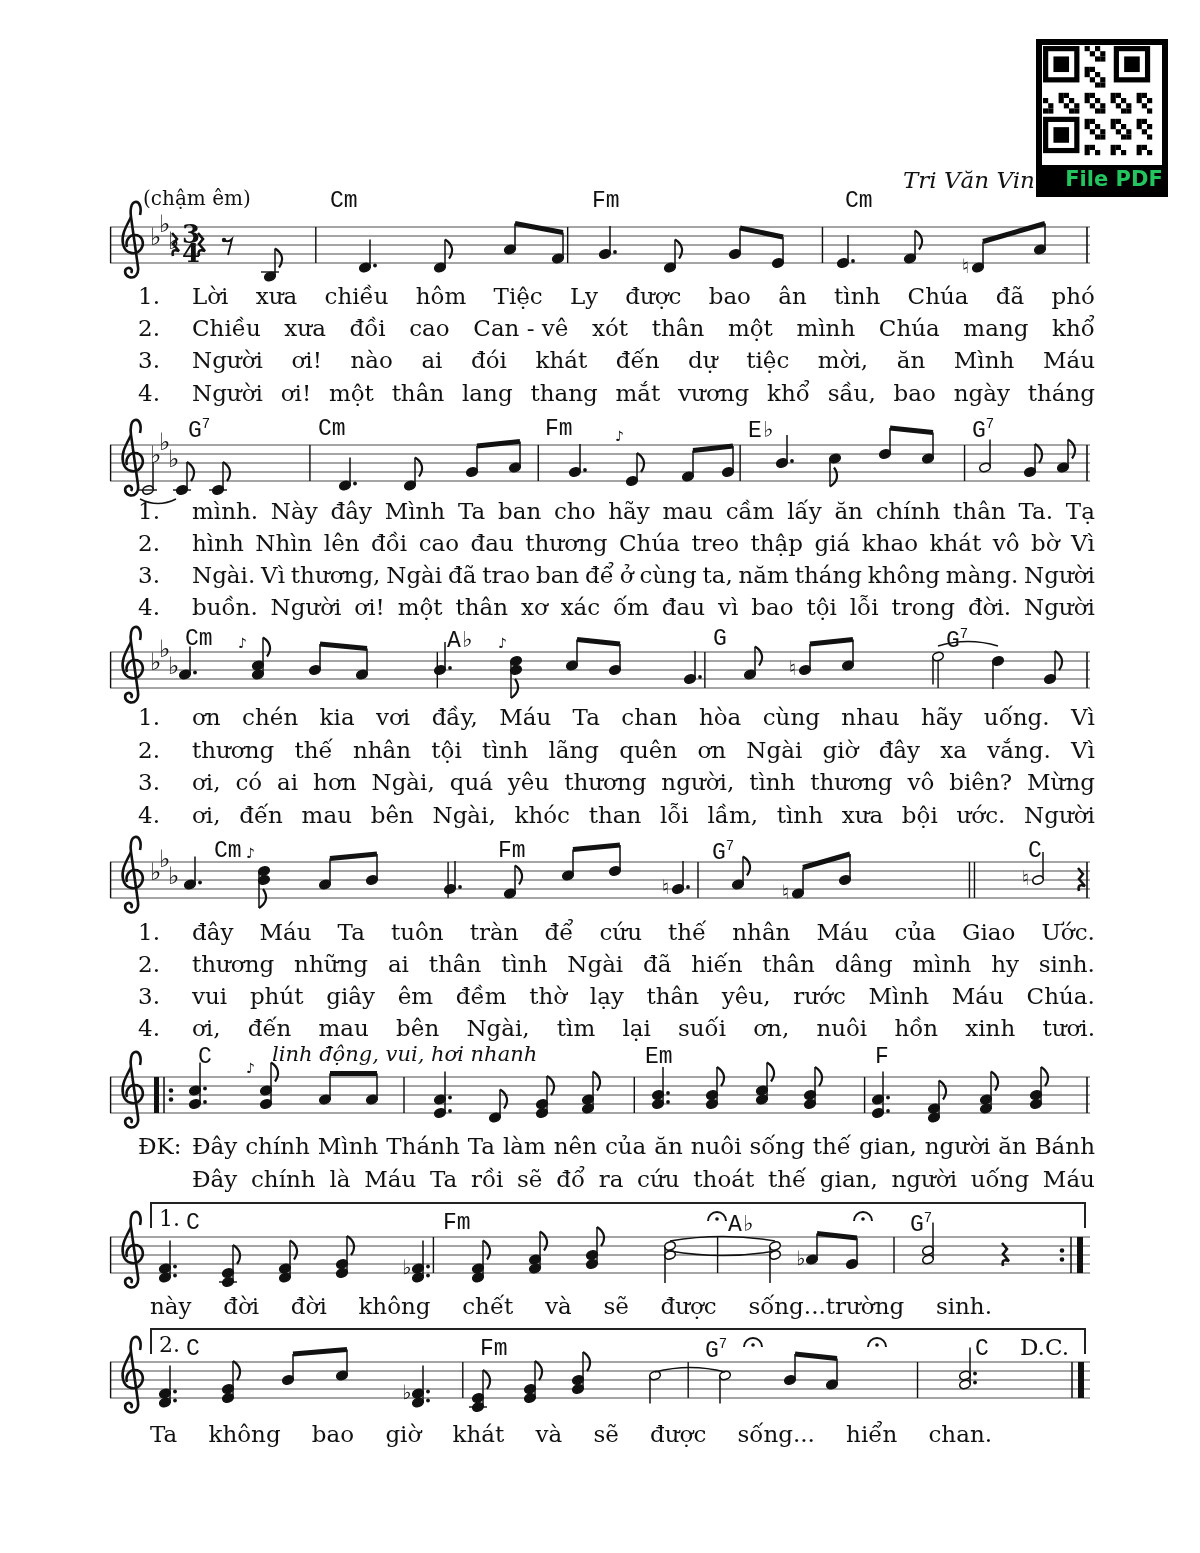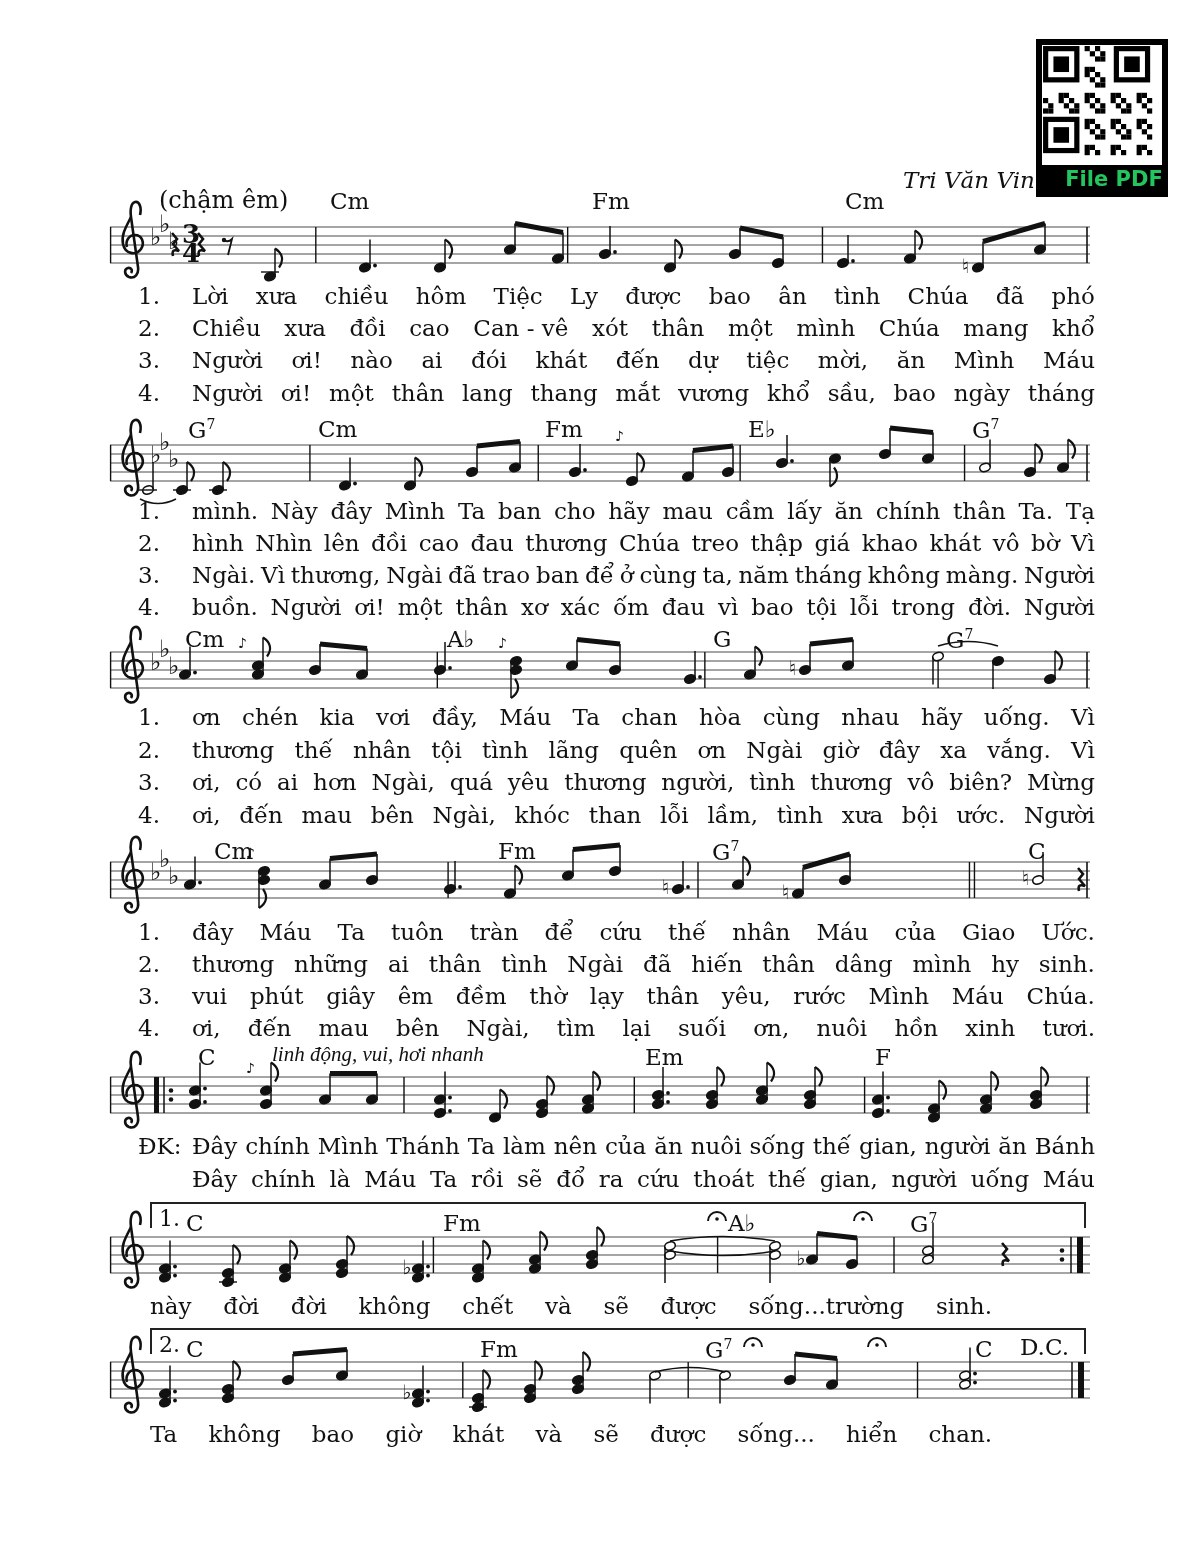--- a/index.html
+++ b/index.html
@@ -9,24 +9,24 @@
          font-size:44px;font-weight:bold;letter-spacing:1px;}
   .subtitle{position:absolute;top:163px;left:0;width:1160px;text-align:center;font-size:24px;}
   .author{position:absolute;top:167px;left:903px;font-size:23px;font-style:italic;}
   
   .qrbox{position:absolute;left:1036px;top:39px;width:132px;height:158px;background:#000;
          border:2px solid #000;box-sizing:border-box;}
   .qrwhite{position:absolute;left:4px;top:4px;width:120px;height:120px;background:#fff;}
   .qrlabel{position:absolute;left:12px;bottom:4px;width:100%;text-align:center;color:#22c55e;
            font-family:"DejaVu Sans","Liberation Sans",sans-serif;font-weight:bold;font-size:21px;}
   
-  .chord{position:absolute;font-size:23px;white-space:nowrap;}
+  .chord{position:absolute;font-size:23px;white-space:nowrap;font-family:Liberation Mono, monospace;}
   .chord sup{font-size:14px;vertical-align:super;}
   .mtext{position:absolute;font-size:24px;white-space:nowrap;}
-  .mtext.it{font-style:italic;font-size:21px;font-family:Liberation Serif, serif;}
+  .mtext.it{font-style:italic;font-size:21px;}
   .volta{position:absolute;height:26px;border-top:2px solid #222;border-left:2px solid #222;
          border-right:2px solid #222;box-sizing:border-box;}
   .volta span{position:absolute;left:7px;top:2px;font-size:22px;}
   .fermata{position:absolute;width:22px;height:14px;}
   .staff-svg{position:absolute;overflow:visible;}
   
   .lyric{position:absolute;left:138px;width:957px;display:flex;font-size:23px;line-height:27px;}
   .lyric .pfx{flex:0 0 54px;}
   .lyric .words{flex:1;display:flex;justify-content:space-between;}
   .lyric.narrow{left:150px;width:842px;}
@@ -134,21 +134,21 @@
           <rect x="11.440000000000001" y="82.16000000000001" width="15.600000000000001" height="15.600000000000001" fill="#000"></rect>
         </svg>
     </div>
     <div class="qrlabel">File PDF</div>
   </div>
 
   <div id="music">
       <div class="chord" style="left: 330px; top: 188px;">Cm</div>
       <div class="chord" style="left: 592px; top: 188px;">Fm</div>
       <div class="chord" style="left: 845px; top: 188px;">Cm</div>
-      <div class="mtext" style="left: 159px; top: 186px; font-size: 24px;">(chậm êm)</div>
+      <div class="mtext" style="left: 143px; top: 186px; font-size: 20px;">(chậm êm)</div>
       <svg class="staff-svg" width="980" height="110" style="left: 110px; top: 191px;">
         <line x1="0" y1="36" x2="980" y2="36" stroke="#4c4c4c" stroke-width="1.1"></line>
         <line x1="0" y1="45" x2="980" y2="45" stroke="#4c4c4c" stroke-width="1.1"></line>
         <line x1="0" y1="54" x2="980" y2="54" stroke="#4c4c4c" stroke-width="1.1"></line>
         <line x1="0" y1="63" x2="980" y2="63" stroke="#4c4c4c" stroke-width="1.1"></line>
         <line x1="0" y1="72" x2="980" y2="72" stroke="#4c4c4c" stroke-width="1.1"></line>
         <line x1="0.6" y1="36" x2="0.6" y2="72" stroke="#111" stroke-width="1.4"></line>
         <path d="M30,24 C32,16 29,10 25,11 C21,12 20,19 21,26 L28,76 C29,83 25,88 19,86 C14,84 14,78 18,77 C21,76.5 23,79 21,82" fill="none" stroke="#111" stroke-width="2.6"></path>
         <path d="M21,26 C16,36 11,44 13,53 C15,63 26,65 31,58 C35,52 32,44 25,44 C19,44 15,50 17,56" fill="none" stroke="#111" stroke-width="2.6"></path>
         <text x="40" y="54" font-size="24" font-family="&quot;DejaVu Sans&quot;,sans-serif" fill="#111">♭</text>

